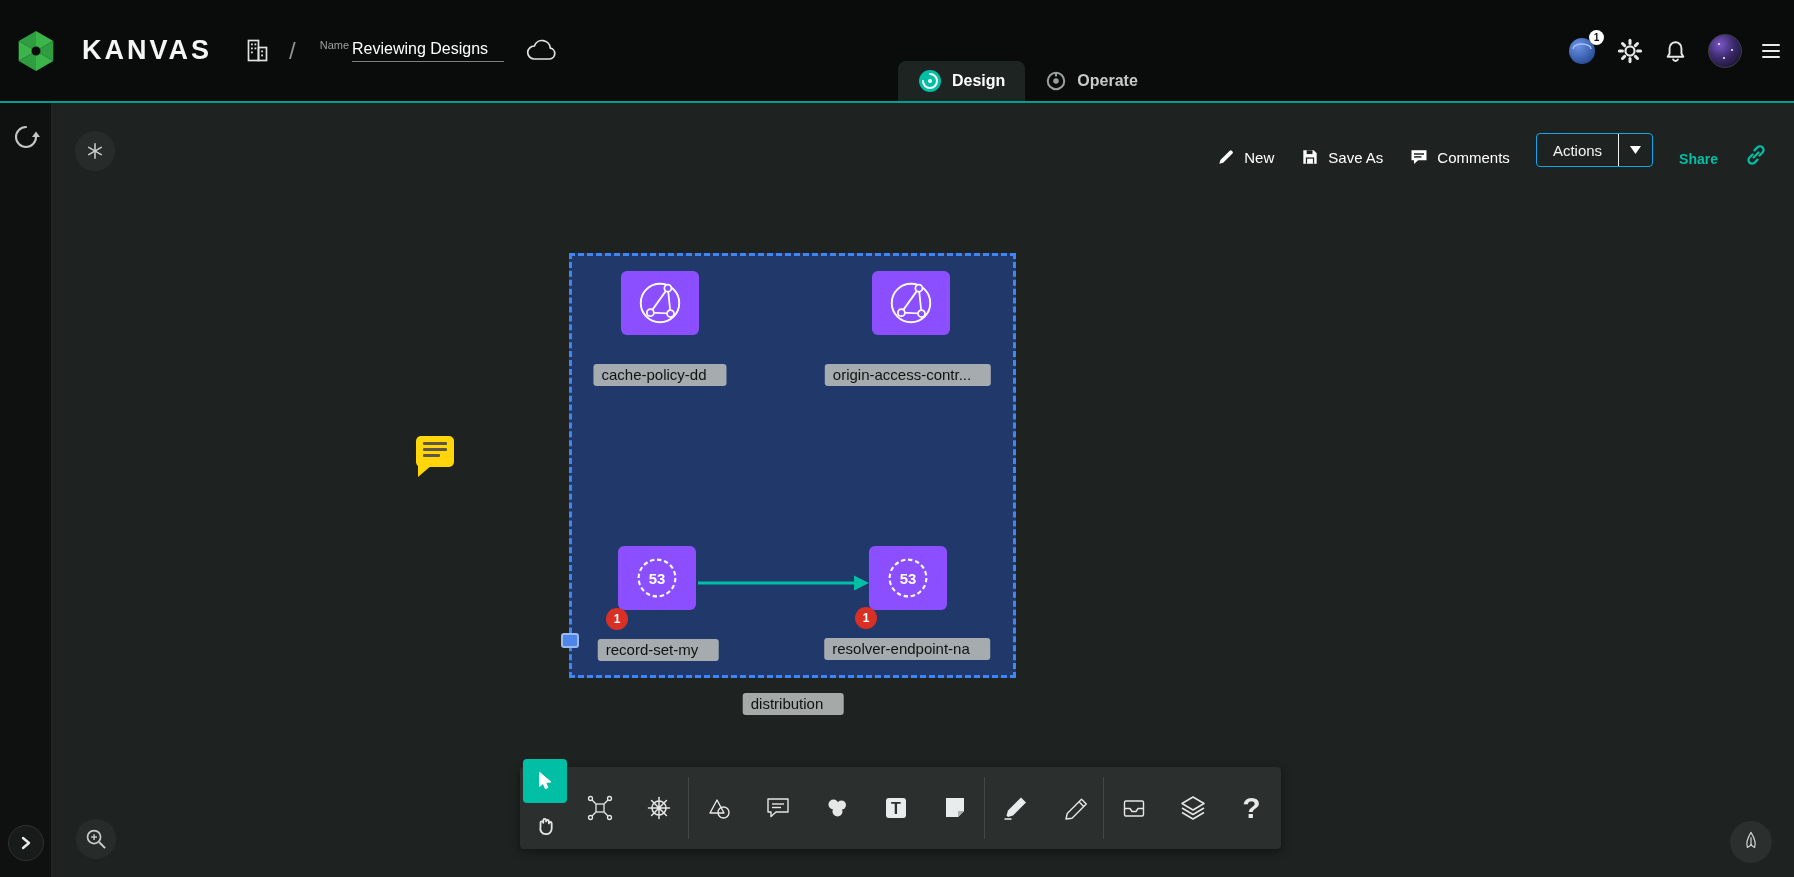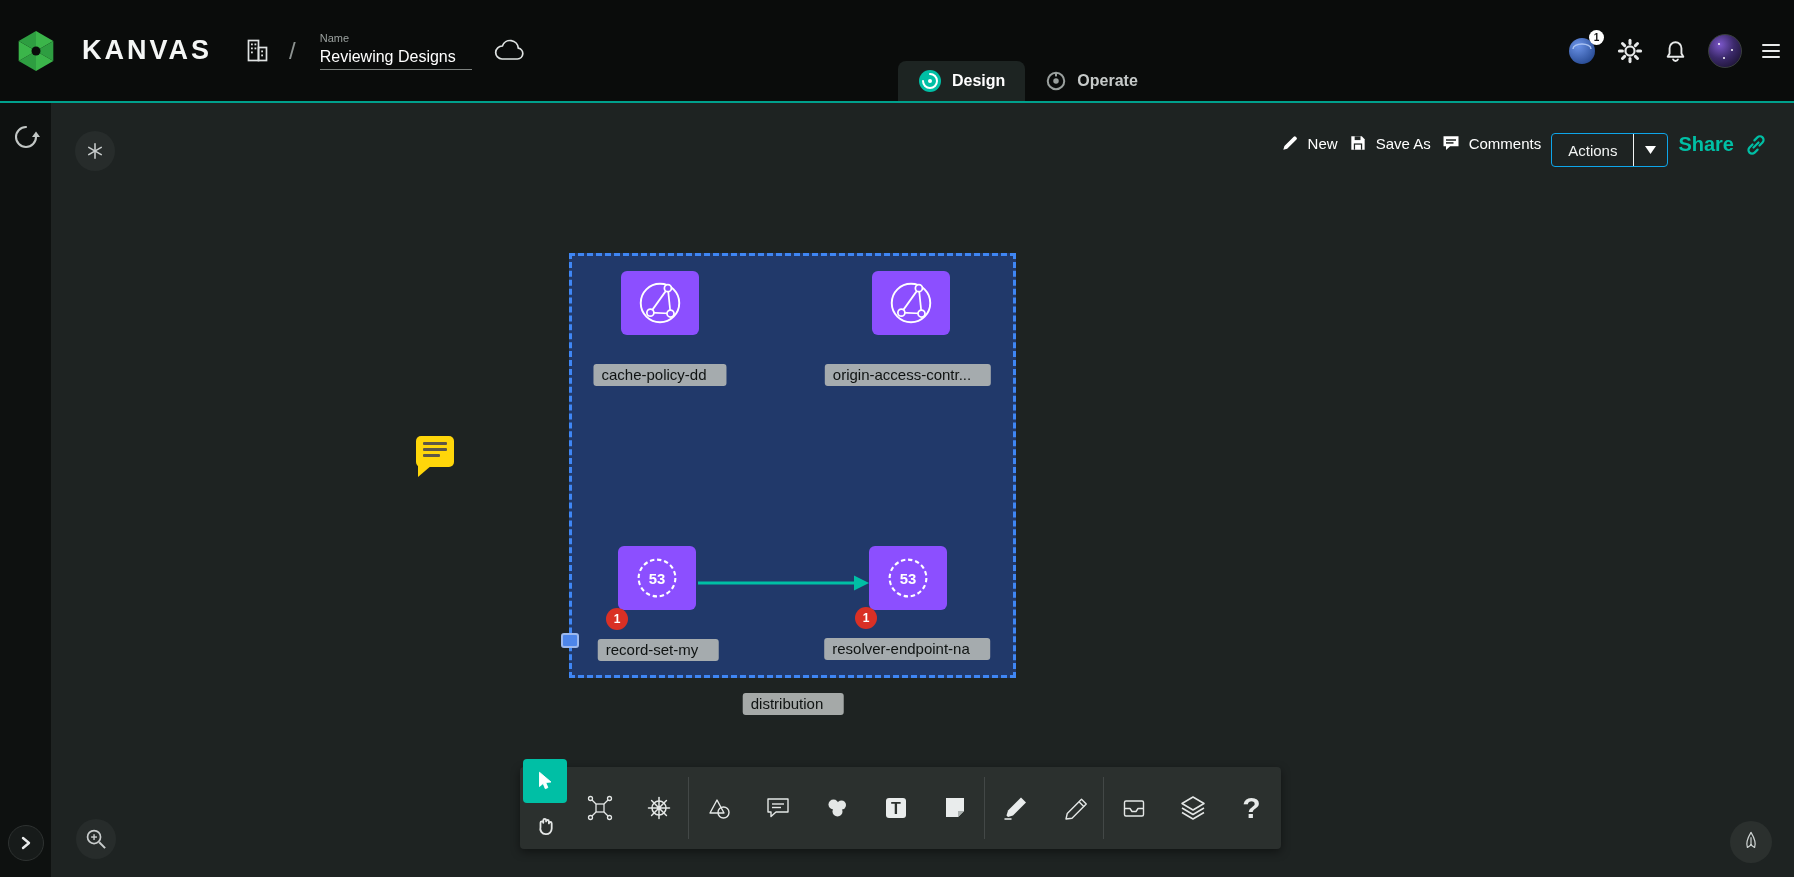--- a/index.html
+++ b/index.html
@@ -12,21 +12,21 @@
 
   
   .header {
     position:absolute; top:0; left:0; width:1794px; height:103px;
     background:#0a0c0b; border-bottom:2px solid #00A08C;
     display:flex; align-items:center; padding:0 10px 0 14px; gap:16px; z-index:30;
   }
   .logo-wrap { display:flex; align-items:center; gap:24px; }
   .logo-text { font-size:27px; font-weight:700; letter-spacing:3px; color:#f4f6f5; }
   .slash { color:#8d9391; font-size:24px; font-weight:300; margin:0 2px; }
-  .name-block { display:flex; flex-direction:column; gap:3px; margin-left:6px; }
+  .name-block { display:flex; flex-direction:row; gap:3px; margin-left:6px; }
   .name-label { font-size:11px; color:#9aa09e; }
   .name-input {
     background:transparent; border:none; outline:none;
     border-bottom:1px solid #7d827f; color:#fff; font-size:16px;
     font-family:"Liberation Sans", sans-serif; width:152px; padding:1px 0 3px 0;
   }
   .hdr-right { margin-left:auto; display:flex; align-items:center; gap:20px; padding-right:4px; }
   .icon-badge-wrap { position:relative; }
   .notif-badge {
     position:absolute; top:-6px; right:-7px; min-width:15px; height:15px;
@@ -64,26 +64,26 @@
 
   
   .canvas { position:absolute; top:103px; left:52px; right:0; bottom:0; background:#1e2322; z-index:1; }
 
   .quick-btn {
     position:absolute; left:23px; top:28px; width:40px; height:40px; border-radius:50%;
     background:#272c2b; display:flex; align-items:center; justify-content:center;
   }
 
   
-  .ctoolbar { position:absolute; top:30px; right:26px; display:flex; align-items:flex-start; gap:10px; }
+  .ctoolbar { position:absolute; top:30px; right:26px; display:flex; align-items:flex-end; gap:26px; }
   .ct-item { display:flex; align-items:center; gap:8px; font-size:15px; color:#fff; }
   .actions-btn { display:flex; border:1px solid #0ea5e9; border-radius:4px; height:34px; overflow:hidden; }
   .actions-main { padding:0 16px; display:flex; align-items:center; font-size:15px; }
   .actions-caret { padding:0 11px; display:flex; align-items:center; border-left:1px solid #f2f4f3; }
-  .share-label { color:#00BFA5; font-size:20px; font-weight:700; }
+  .share-label { color:#00BFA5; font-size:14px; font-weight:700; }
 
   
   .group-sel {
     position:absolute; left:517px; top:150px; width:447px; height:425px;
     background:rgba(38,90,214,0.40); border:3px dashed #3f86f4;
   }
   .group-handle {
     position:absolute; left:-11px; top:377px; width:18px; height:15px;
     background:#4e86ea; border:2px solid #9db9ee; border-radius:3px;
   }

